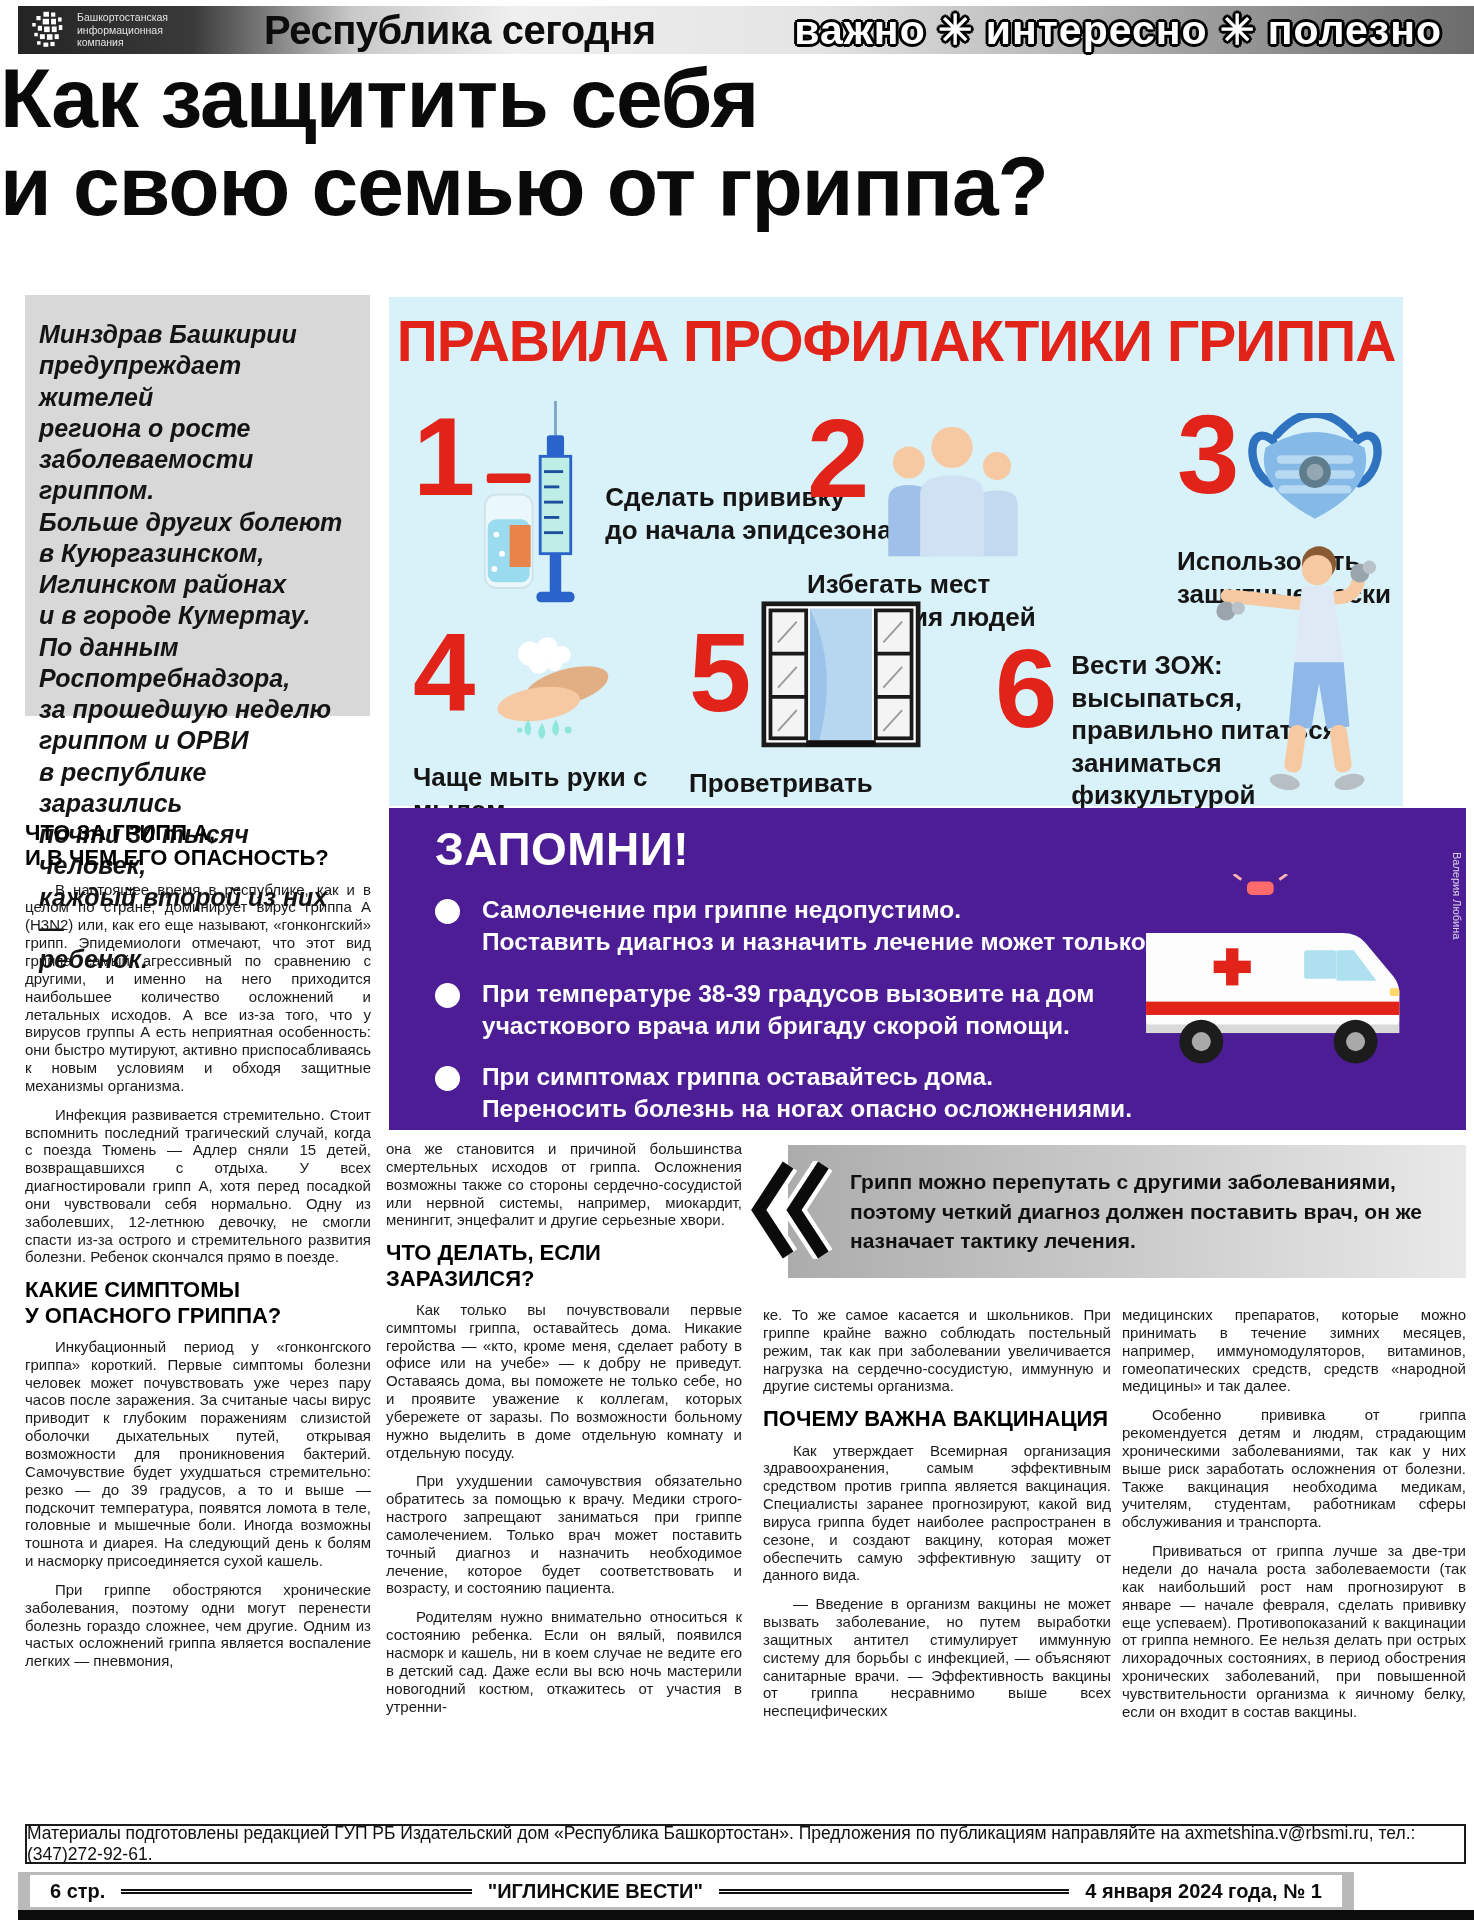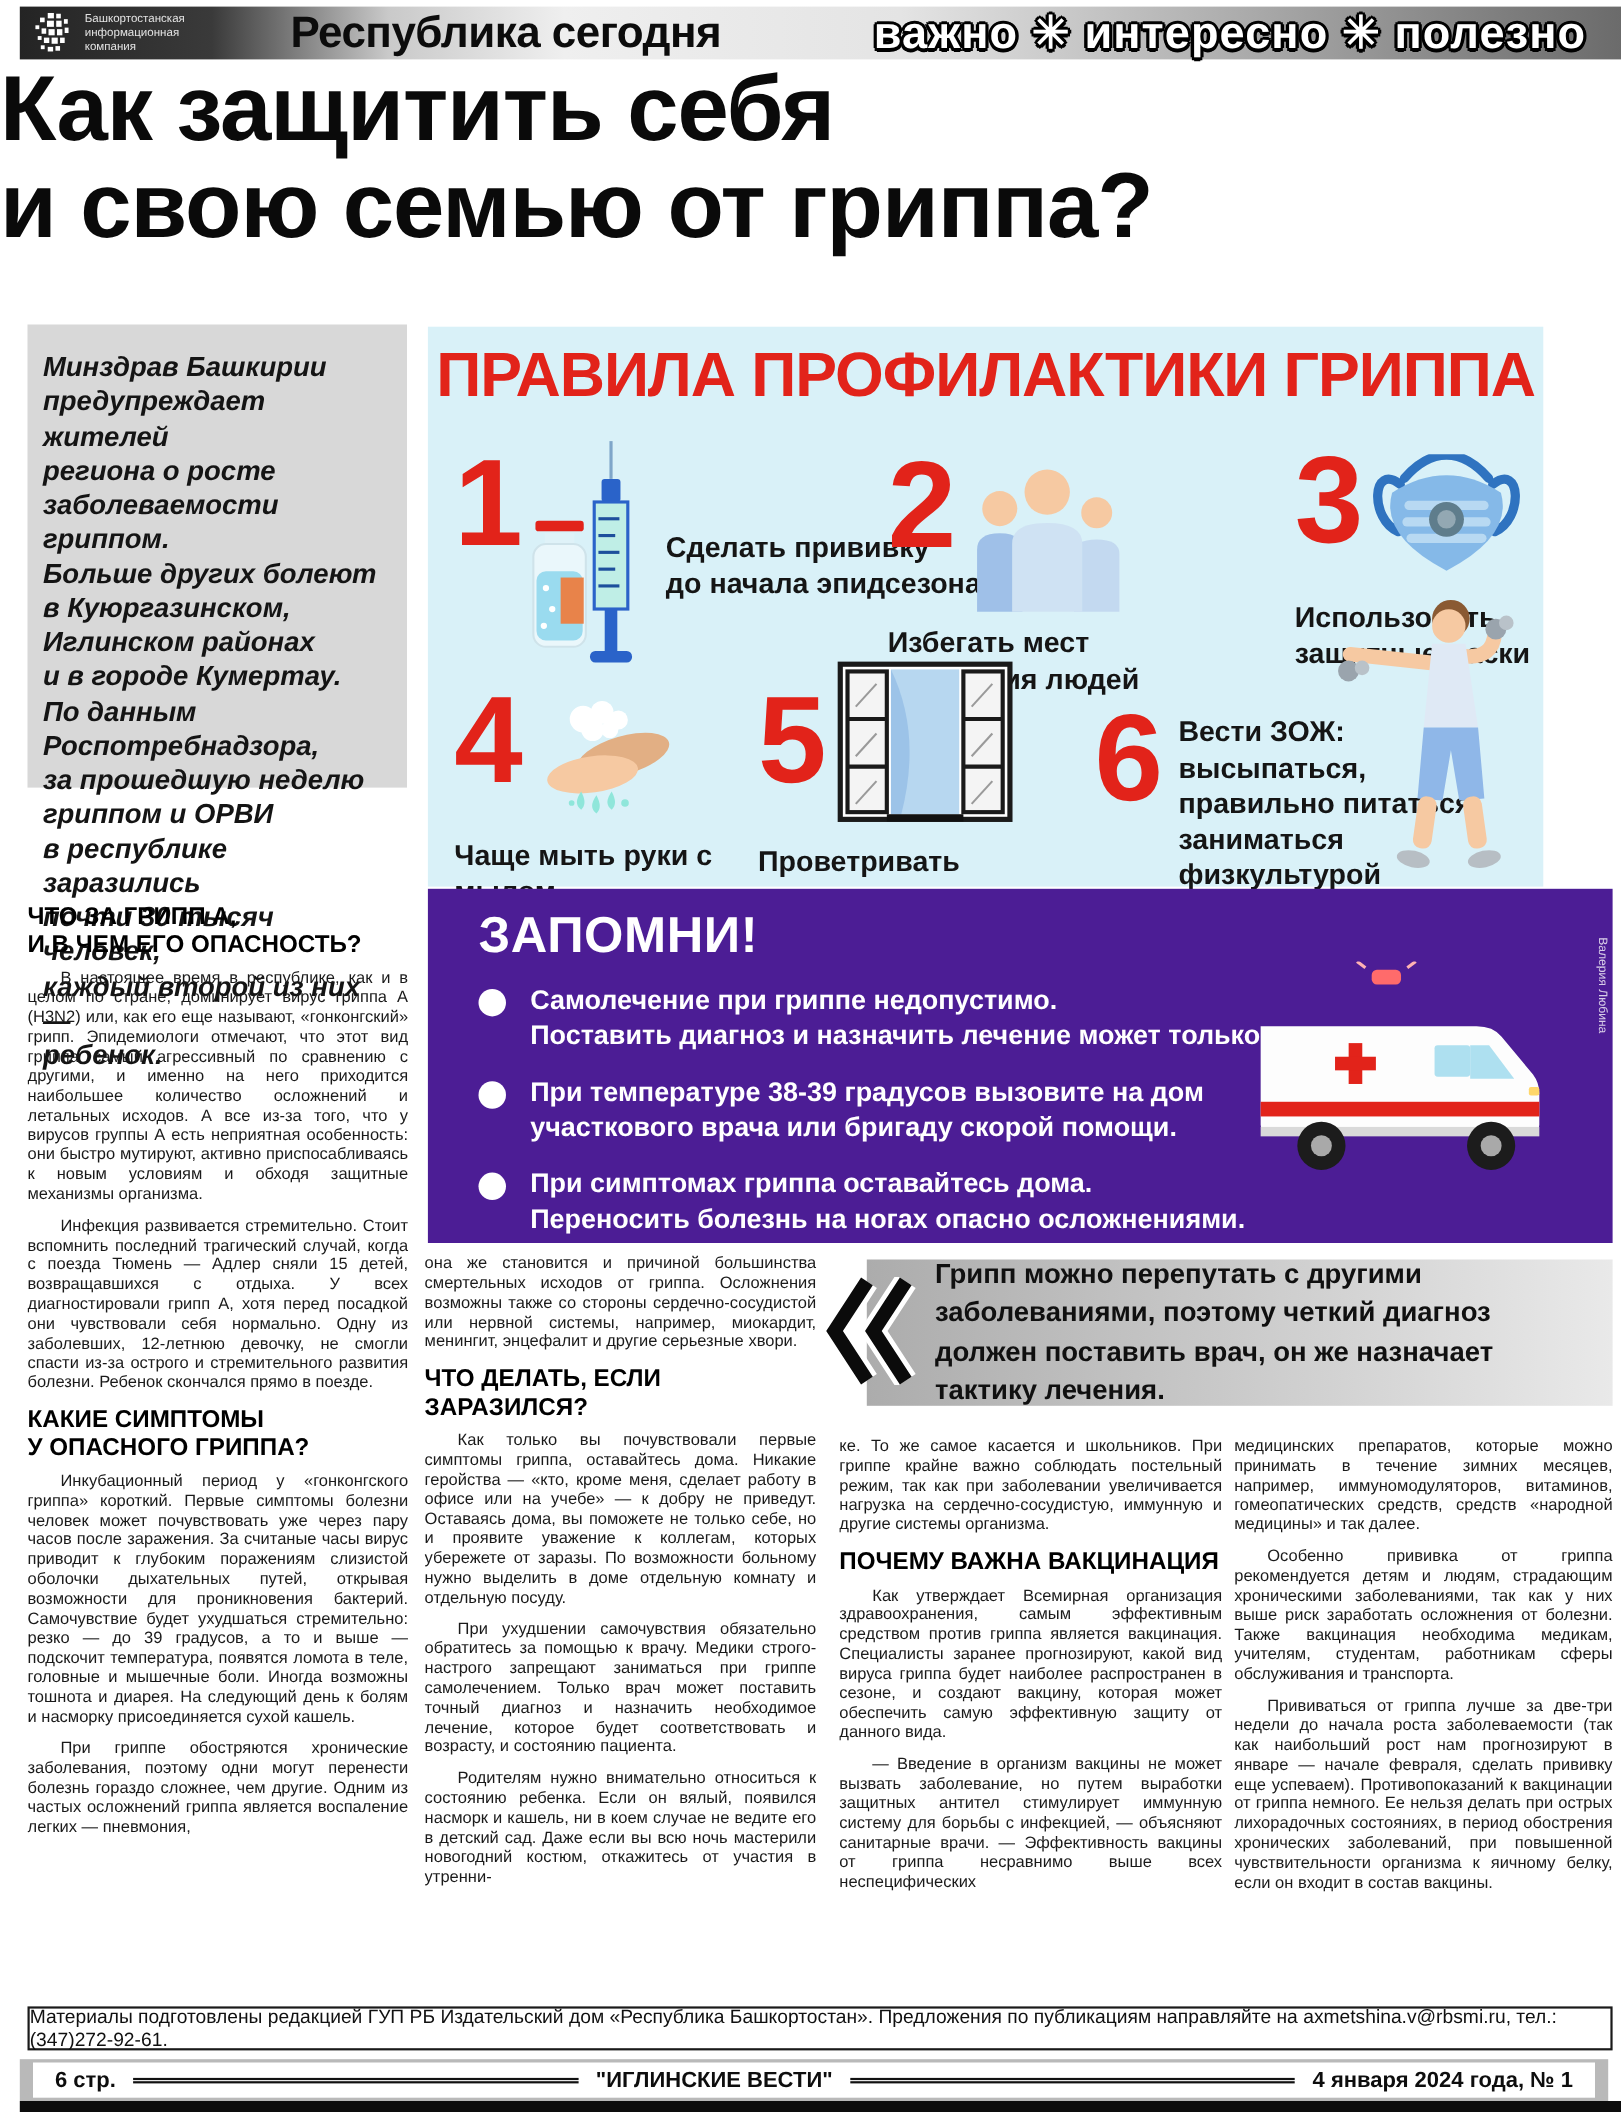--- a/index.html
+++ b/index.html
@@ -56,27 +56,27 @@
   .col p.noindent{text-indent:0;}
   .col h3{margin:4px 0 10px;font-size:22px;line-height:1.15;color:#000;white-space:pre-line;text-align:left;}
   .col1{left:25px;top:816px;width:346px;height:928px;}
   .col2{left:386px;top:1140px;width:356px;height:604px;}
   .col3{left:763px;top:1306px;width:348px;height:444px;}
   .col4{left:1122px;top:1306px;width:344px;height:444px;}
 
   
   .quote-box{position:absolute;left:788px;top:1145px;width:678px;height:133px;box-sizing:border-box;
     background:linear-gradient(90deg,#acacac,#e9e9e9);display:flex;align-items:center;padding:0 18px 0 62px;}
-  .quote-text{margin:0;font-size:25px;font-weight:bold;line-height:1.42;color:#101010;}
+  .quote-text{margin:0;font-size:21px;font-weight:bold;line-height:1.42;color:#101010;}
   .quote-chevron{position:absolute;left:-40px;top:16px;}
 
   
   .footer-note{position:absolute;left:25px;top:1824px;width:1441px;height:40px;border:2px solid #1a1a1a;
     box-sizing:border-box;display:flex;align-items:center;justify-content:center;font-size:17.5px;color:#101010;}
-  .bottom-bar{position:absolute;left:18px;top:1872px;width:1444px;height:38px;background:#b9b9b9;
+  .bottom-bar{position:absolute;left:18px;top:1872px;width:1336px;height:38px;background:#b9b9b9;
     box-sizing:border-box;padding:3px 12px;}
   .bottom-inner{background:#fff;height:100%;display:flex;align-items:center;padding:0 20px;gap:16px;box-sizing:border-box;}
   .bottom-inner span{font-size:20px;font-weight:bold;color:#0d0d0d;white-space:nowrap;}
   .rule-line{flex:1;height:5px;border-top:2px solid #111;border-bottom:2px solid #111;box-sizing:border-box;}
   .bottom-black{position:absolute;left:18px;bottom:0;width:1456px;height:10px;background:#0d0d0d;}
 </style>
 </head>
 <body>
 
 <div class="page">

